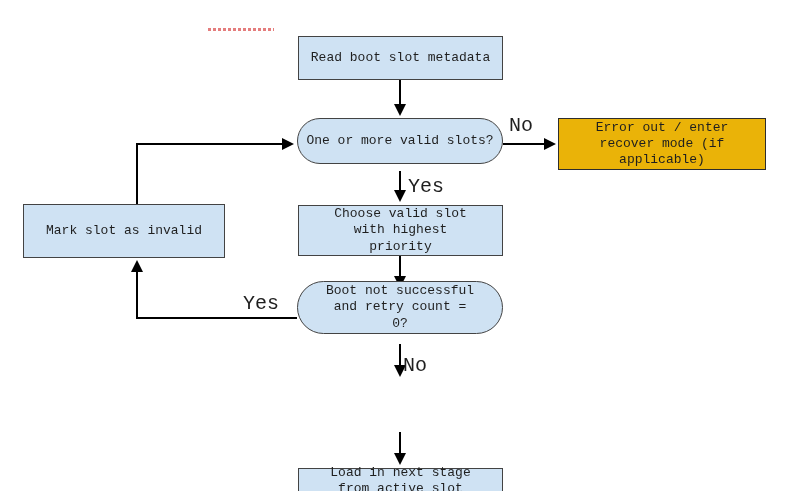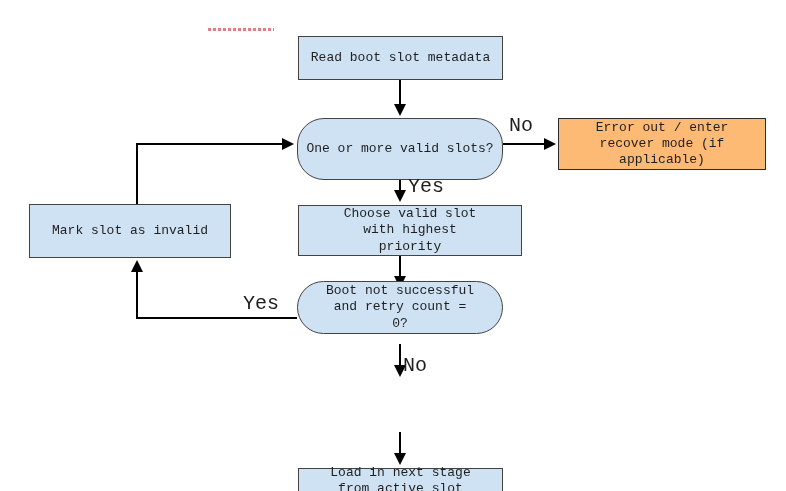--- a/index.html
+++ b/index.html
@@ -19,28 +19,28 @@
     justify-content: center;
     text-align: center;
     box-sizing: border-box;
     font-size: 13px;
     line-height: 1.25;
     color: #1f1f1f;
     background: #cfe2f3;
     border: 1.5px solid #434343;
   }
   .stadium { border-radius: 27px; }
-  .error-node { background: #fdba74; border-color: #2d2d2d; }
+  .error-node { background: #eab308; border-color: #2d2d2d; }
 
   .n-read   { left: 298px; top: 8px;   width: 205px; height: 44px; }
-  .n-valid  { left: 297px; top: 90px;  width: 206px; height: 62px; }
+  .n-valid  { left: 297px; top: 90px;  width: 206px; height: 46px; }
   .n-error  { left: 558px; top: 90px;  width: 208px; height: 52px; }
-  .n-choose { left: 298px; top: 177px; width: 224px; height: 51px; }
+  .n-choose { left: 298px; top: 177px; width: 205px; height: 51px; }
   .n-boot   { left: 297px; top: 253px; width: 206px; height: 53px; }
-  .n-mark   { left: 29px;  top: 176px; width: 202px; height: 54px; }
+  .n-mark   { left: 23px;  top: 176px; width: 202px; height: 54px; }
   .n-decr   { left: 298px; top: 352px; width: 205px; height: 52px; }
   .n-load   { left: 298px; top: 440px; width: 205px; height: 42px; }
 
   
   .w-error  span { display: inline-block; max-width: 162px; }
   .w-choose span { display: inline-block; max-width: 150px; }
   .w-boot   span { display: inline-block; max-width: 152px; }
   .w-decr   span { display: inline-block; max-width: 160px; }
   .w-load   span { display: inline-block; max-width: 155px; }
 

